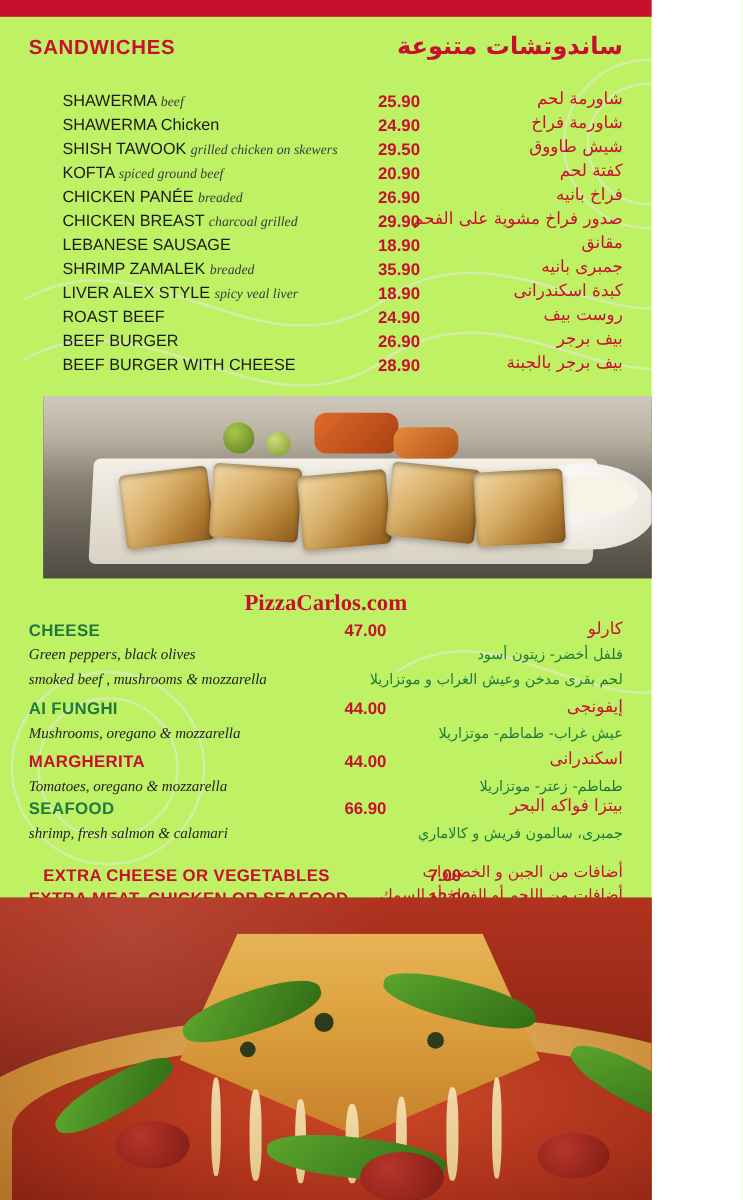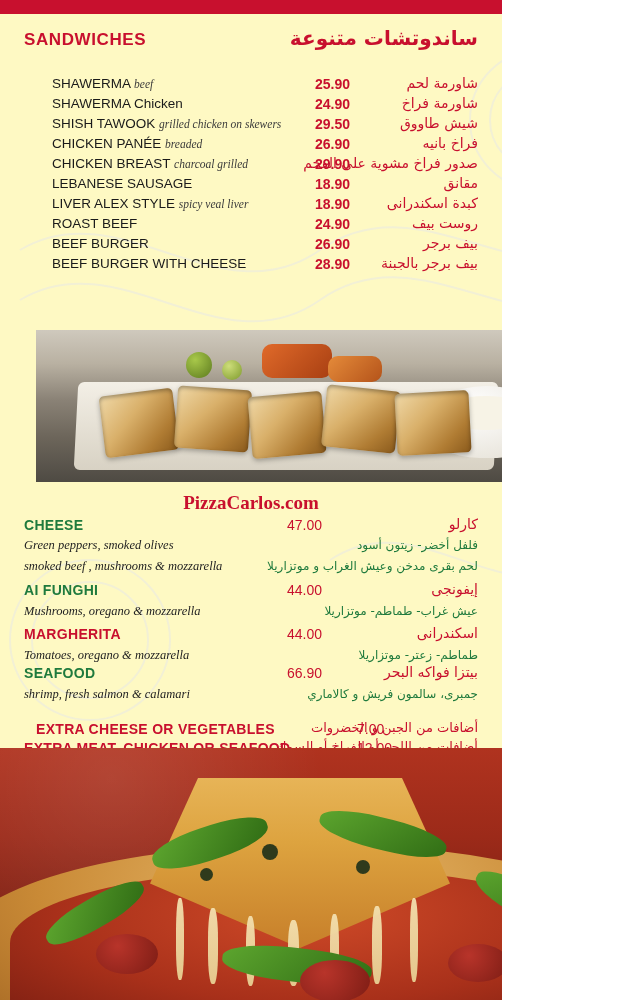--- a/index.html
+++ b/index.html
@@ -9,23 +9,23 @@
   body {
     width: 619px;
     height: 1000px;
     background: #ffffff;
     font-family: "Liberation Sans", sans-serif;
     overflow: hidden;
     position: relative;
   }
   .page {
     position: relative;
-    width: 502px;
+    width: 543px;
     height: 1000px;
-    background: #fef9c3;
+    background: #bef264;
     overflow: hidden;
   }
   
   .bg-swirls {
     position: absolute;
     inset: 0;
     pointer-events: none;
     opacity: 0.55;
   }
   .top-bar {
@@ -170,21 +170,21 @@
     font-size: 14px;
     font-weight: bold;
     letter-spacing: 0.3px;
   }
   .pz-name.red { color: #c8102e; }
   .pz-price {
     position: absolute;
     left: 287px;
     color: #c8102e;
     font-size: 14px;
-    font-weight: normal;
+    font-weight: bold;
   }
   .pz-desc {
     position: absolute;
     left: 24px;
     color: #222;
     font-size: 12.5px;
     font-style: italic;
     font-family: "Liberation Serif", serif;
   }
   .pz-ar {
@@ -298,39 +298,49 @@
       <span class="price">24.90</span>
       <span class="ar">شاورمة فراخ</span>
     </div>
 
     <div class="row">
       <span class="name"><span>SHISH TAWOOK</span> <span class="desc">grilled chicken on skewers</span></span>
       <span class="price">29.50</span>
       <span class="ar">شيش طاووق</span>
     </div>
 
+    <div class="row">
+      <span class="name"><span>KOFTA</span> <span class="desc">spiced ground beef</span></span>
+      <span class="price">20.90</span>
+      <span class="ar">كفتة لحم</span>
+    </div>
 
     <div class="row">
       <span class="name"><span>CHICKEN PANÉE</span> <span class="desc">breaded</span></span>
       <span class="price">26.90</span>
       <span class="ar">فراخ بانيه</span>
     </div>
 
     <div class="row">
       <span class="name"><span>CHICKEN BREAST</span> <span class="desc">charcoal grilled</span></span>
       <span class="price">29.90</span>
       <span class="ar">صدور فراخ مشوية على الفحم</span>
     </div>
 
     <div class="row">
       <span class="name"><span>LEBANESE SAUSAGE</span></span>
       <span class="price">18.90</span>
       <span class="ar">مقانق</span>
     </div>
 
+    <div class="row">
+      <span class="name"><span>SHRIMP ZAMALEK</span> <span class="desc">breaded</span></span>
+      <span class="price">35.90</span>
+      <span class="ar">جمبرى بانيه</span>
+    </div>
 
     <div class="row">
       <span class="name"><span>LIVER ALEX STYLE</span> <span class="desc">spicy veal liver</span></span>
       <span class="price">18.90</span>
       <span class="ar">كبدة اسكندرانى</span>
     </div>
 
     <div class="row">
       <span class="name"><span>ROAST BEEF</span></span>
       <span class="price">24.90</span>
@@ -368,21 +378,21 @@
     <div class="veg" style="left:292px; top:26px; width:54px; height:26px; border-radius:10px; background:linear-gradient(135deg,#e58b3a,#b4531a);"></div>
   </div>
 
   <div class="site-url" style="top:492px;">PizzaCarlos.com</div>
 
   <div>
 
     <span class="pz-name" style="top:517px;">CHEESE</span>
     <span class="pz-price" style="top:517px;">47.00</span>
     <span class="pz-ar" style="top:516px;">كارلو</span>
-    <span class="pz-desc" style="top:538px;">Green peppers, smoked olives</span>
+    <span class="pz-desc" style="top:538px;">Green peppers, black olives</span>
     <span class="pz-ar small" style="top:538px;">فلفل أخضر- زيتون أسود</span>
     <span class="pz-desc" style="top:559px;">smoked beef , mushrooms &amp; mozzarella</span>
     <span class="pz-ar small" style="top:559px;">لحم بقرى مدخن وعيش الغراب و موتزاريلا</span>
 
     <span class="pz-name" style="top:582px;">AI FUNGHI</span>
     <span class="pz-price" style="top:582px;">44.00</span>
     <span class="pz-ar" style="top:581px;">إيفونجى</span>
     <span class="pz-desc" style="top:604px;">Mushrooms, oregano &amp; mozzarella</span>
     <span class="pz-ar small" style="top:604px;">عيش غراب- طماطم- موتزاريلا</span>
 

